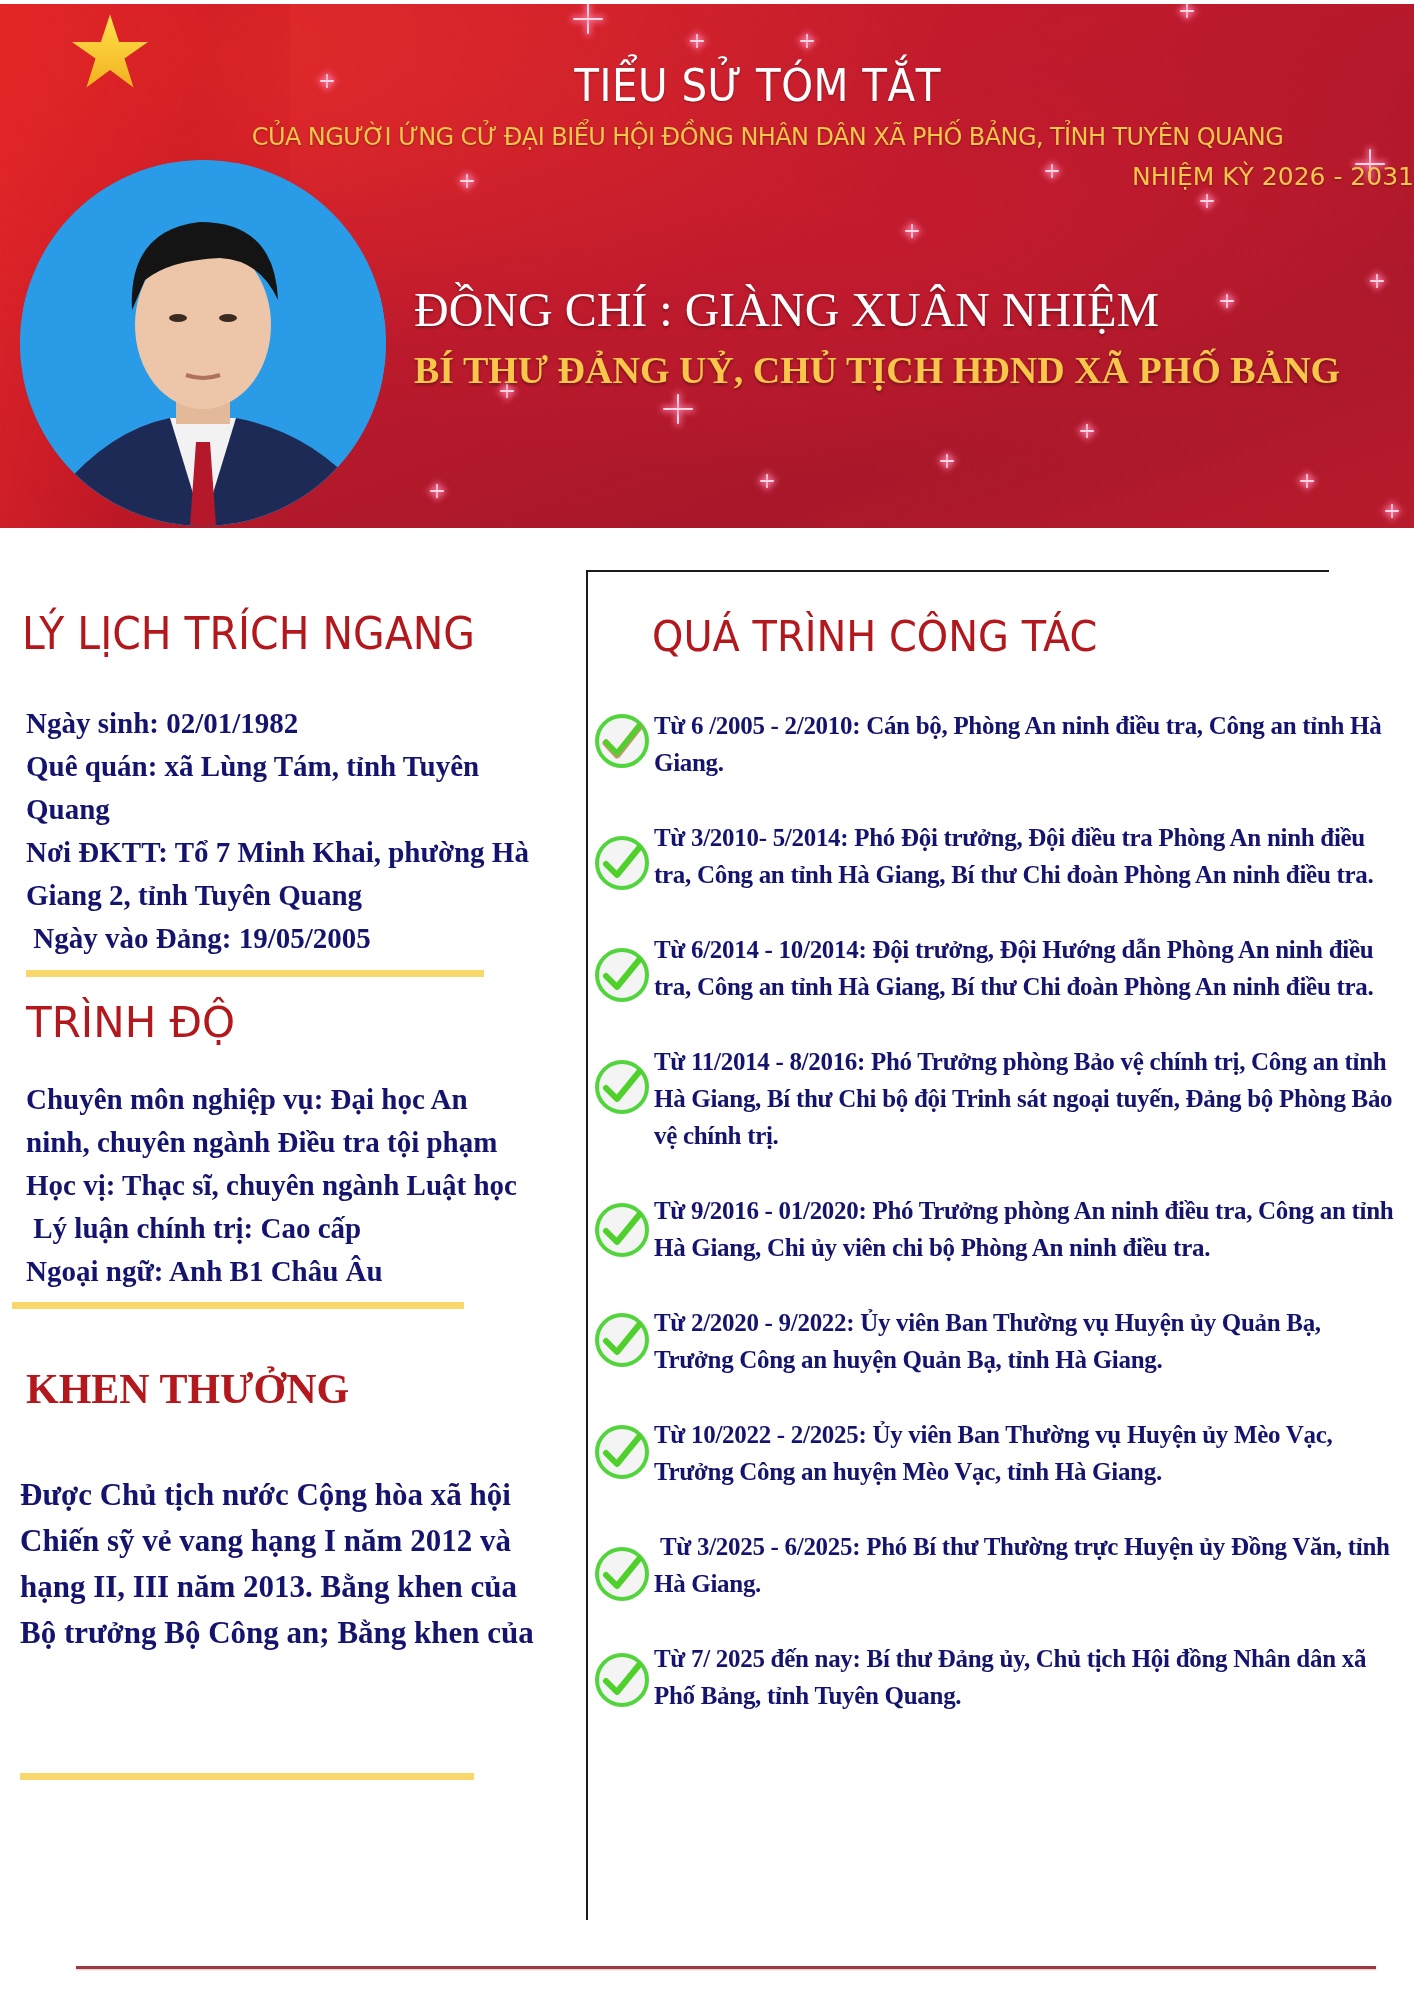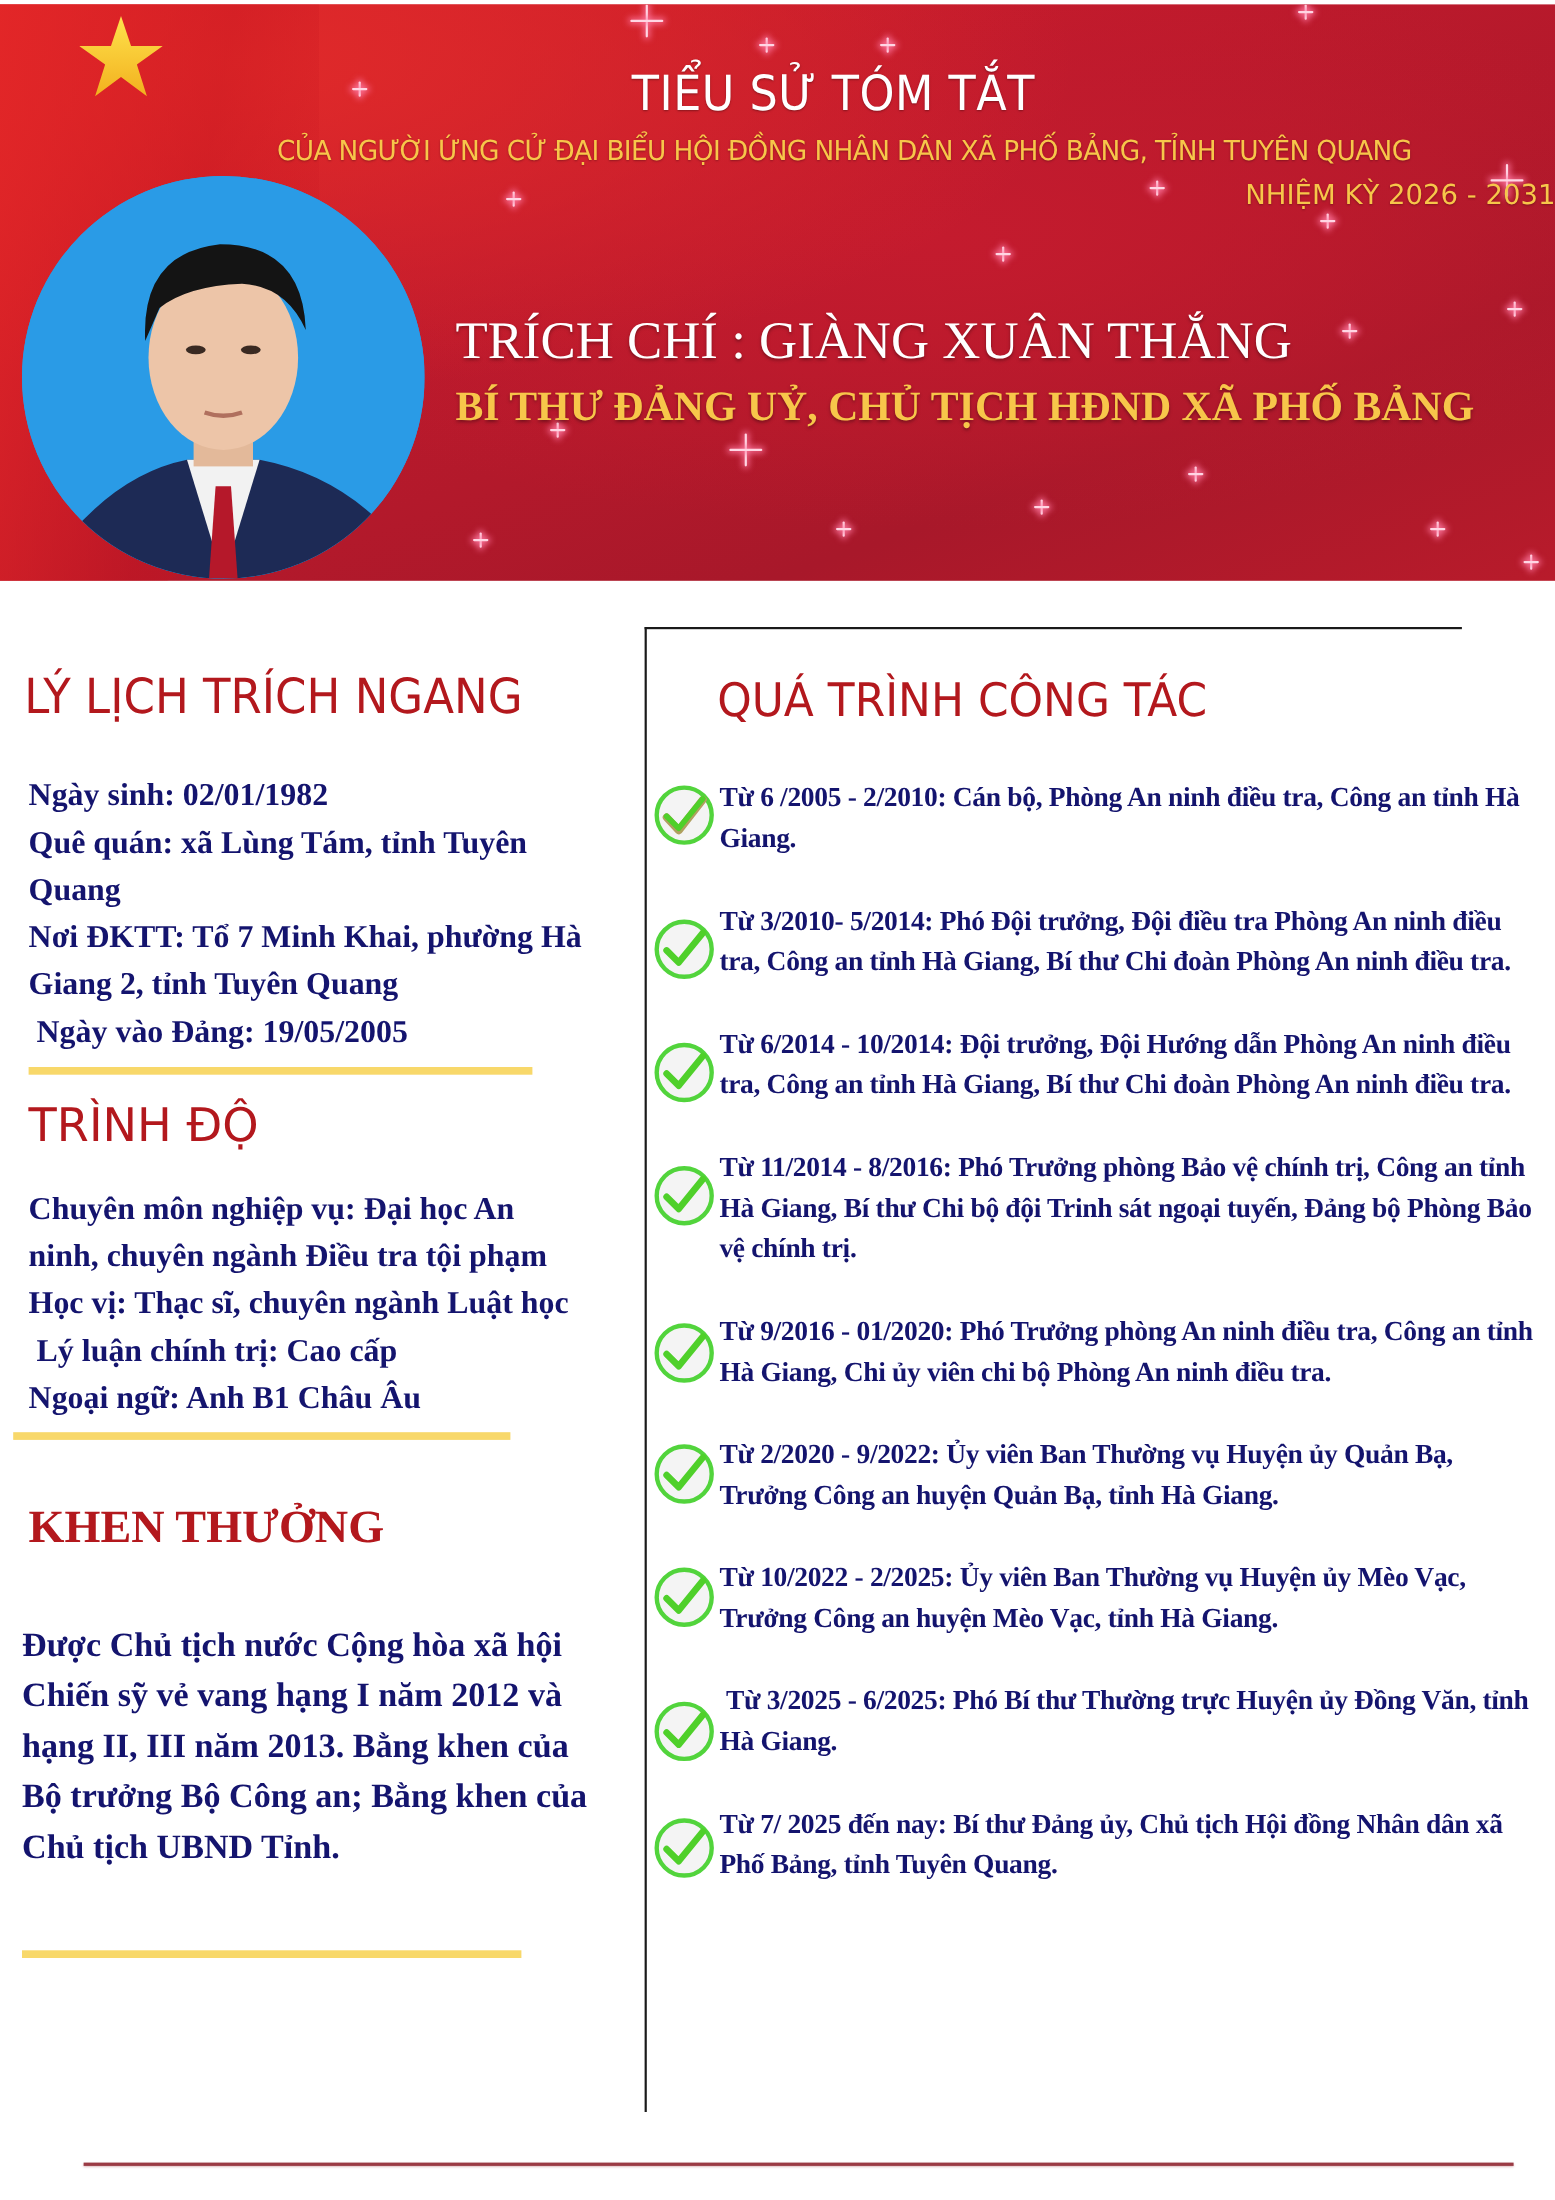--- a/index.html
+++ b/index.html
@@ -157,21 +157,21 @@
 
       <path d="M112 150 Q108 70 180 62 Q255 62 258 140 Q240 100 200 98 Q150 100 125 120 Z" fill="#141414"></path>
 
       <ellipse cx="158" cy="158" rx="9" ry="4" fill="#3a2a22"></ellipse>
       <ellipse cx="208" cy="158" rx="9" ry="4" fill="#3a2a22"></ellipse>
 
       <path d="M166 215 Q183 221 200 215" stroke="#b0705e" stroke-width="4" fill="none"></path>
     </svg>
   </div>
 
-  <div class="name">TRÍCH CHÍ : GIÀNG XUÂN THẮNG</div>
+  <div class="name">ĐỒNG CHÍ : GIÀNG XUÂN NHIỆM</div>
   <div class="role">BÍ THƯ ĐẢNG UỶ, CHỦ TỊCH HĐND XÃ PHỐ BẢNG</div>
 </div>
 
 <div class="sec-head sans" style="left:22px;top:608px;transform:scaleX(0.93);">LÝ LỊCH TRÍCH NGANG</div>
 <div class="info" style="top:702px;">
   <div>Ngày sinh: 02/01/1982</div>
   <div>Quê quán: xã Lùng Tám, tỉnh Tuyên</div>
   <div>Quang</div>
   <div>Nơi ĐKTT: Tổ 7 Minh Khai, phường Hà</div>
   <div>Giang 2, tỉnh Tuyên Quang</div>
@@ -188,21 +188,20 @@
   <div>Ngoại ngữ: Anh B1 Châu Âu</div>
 </div>
 <div class="bar" style="left:12px;top:1302px;width:452px;"></div>
 
 <div class="sec-head serif" style="left:26px;top:1365px;">KHEN THƯỞNG</div>
 <div class="info" style="left:20px;top:1472px;font-size:31px;line-height:46px;">
   <div>Được Chủ tịch nước Cộng hòa xã hội</div>
   <div>Chiến sỹ vẻ vang hạng I năm 2012 và</div>
   <div>hạng II, III năm 2013. Bằng khen của</div>
   <div>Bộ trưởng Bộ Công an; Bằng khen của</div>
-  <div>Chủ tịch UBND Tỉnh.</div>
 </div>
 <div class="bar" style="left:20px;top:1773px;width:454px;"></div>
 
 <div class="frame-top"></div>
 <div class="frame-left"></div>
 
 <div class="sec-head sans" style="left:652px;top:612px;font-size:42px;transform:scaleX(0.95);transform-origin:left center;">QUÁ TRÌNH CÔNG TÁC</div>
 
 <div class="work-list">
   <div class="work-item">

